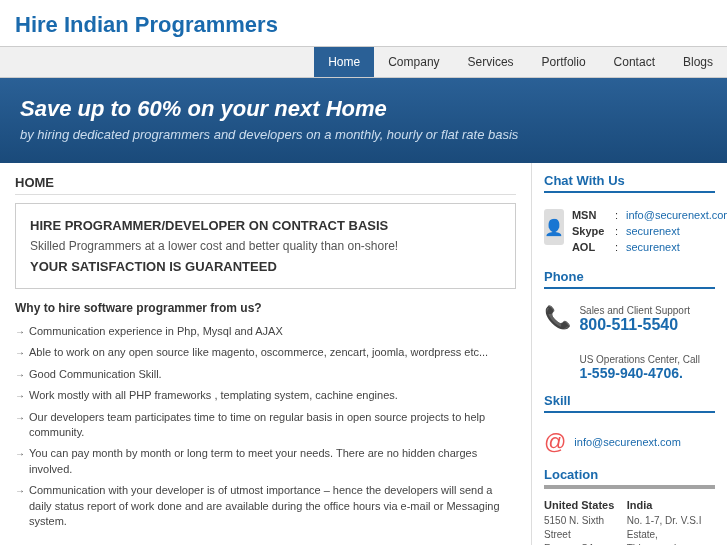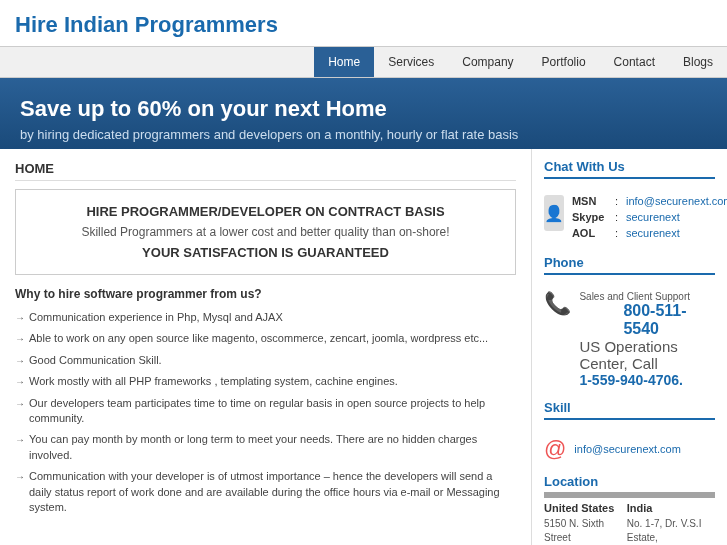--- a/index.html
+++ b/index.html
@@ -8,33 +8,33 @@
     
     #header { padding: 12px 15px 8px; }
     #header h1 { font-size: 22px; color: #1a6aad; font-weight: bold; }
 
     
     #nav { background: #f0f0f0; display: flex; justify-content: flex-end; padding: 0; border-top: 1px solid #ccc; border-bottom: 1px solid #ccc; }
     .nav-item { padding: 8px 14px; font-size: 12px; cursor: pointer; color: #333; }
     .nav-item.active { background: #2a6096; color: #fff; }
 
     
-    #hero { background: linear-gradient(to bottom, #2a6096, #1a4a7a); color: #fff; padding: 18px 20px 7px; }
+    #hero { background: linear-gradient(to bottom, #2a6096, #1a4a7a); color: #fff; padding: 18px 20px 21px; font-style: italic; }
     #hero h2 { font-size: 22px; font-weight: bold; margin-bottom: 5px; }
     #hero p { font-size: 13px; color: #cde; }
 
     
     #main { display: flex; gap: 0; }
     #content { flex: 1; padding: 12px 15px; border-right: 1px solid #ddd; }
     #sidebar { width: 195px; padding: 10px 12px; background: #fff; }
 
     
     #content h3 { font-size: 13px; font-weight: bold; color: #333; margin-bottom: 8px; border-bottom: 1px solid #ddd; padding-bottom: 4px; }
 
-    .hire-box { border: 1px solid #ccc; padding: 14px; text-align: center; margin-bottom: 12px; }
+    .hire-box { border: 1px solid #ccc; padding: 14px; text-align: left; margin-bottom: 12px; }
     .hire-box h4 { font-size: 13px; font-weight: bold; color: #333; margin-bottom: 6px; }
     .hire-box p { font-size: 12px; color: #555; margin-bottom: 6px; }
     .hire-box .guarantee { font-size: 13px; font-weight: bold; color: #333; }
 
     .why-section h4 { font-size: 12px; font-weight: bold; margin-bottom: 6px; color: #333; }
     .why-list { list-style: none; }
     .why-list li { padding: 3px 0 3px 14px; position: relative; font-size: 11px; line-height: 1.4; color: #444; }
     .why-list li::before { content: '→'; position: absolute; left: 0; color: #555; font-size: 10px; }
 
     
@@ -44,46 +44,46 @@
     .chat-item { display: flex; align-items: center; font-size: 11px; margin-bottom: 4px; gap: 6px; }
     .chat-label { font-weight: bold; color: #333; min-width: 35px; }
     .chat-colon { margin: 0 2px; color: #333; }
     .chat-value { color: #1a6aad; }
 
     .chat-icon { width: 36px; height: 36px; background: #ddd; border-radius: 3px; display: flex; align-items: center; justify-content: center; font-size: 16px; }
 
     .chat-with-icon { display: flex; gap: 8px; align-items: flex-start; margin-bottom: 6px; }
     .chat-details { flex: 1; }
     .phone-sub { font-size: 10px; color: #555; margin-bottom: 0; }
-    .phone-number { font-size: 16px; font-weight: bold; color: #1a6aad; margin-left: 44px; }
+    .phone-number { font-size: 16px; font-weight: bold; color: #1a6aad; }
     .phone-row { display: flex; gap: 8px; align-items: flex-start; margin-bottom: 6px; }
     .phone-details { flex: 1; }
-    .us-ops { font-size: 15px; color: #555; margin-top: 0; }
+    .us-ops { font-size: 10px; color: #555; margin-top: 20px; }
     .us-ops-num { font-size: 14px; font-weight: bold; color: #1a6aad; }
 
     .email-row { display: flex; gap: 8px; align-items: center; }
     .email-icon { font-size: 22px; color: #e55; }
     .email-value { color: #1a6aad; font-size: 11px; }
 
-    .location-section h4 { font-size: 13px; font-weight: bold; color: #1a6aad; border-bottom: 6px solid #a3a3a3; padding-bottom: 3px; margin-bottom: 4px; }
+    .location-section h4 { font-size: 13px; font-weight: bold; color: #1a6aad; border-bottom: 4px solid #a3a3a3; padding-bottom: 3px; margin-bottom: 10px; }
     .location-cols { display: flex; gap: 10px; margin-bottom: 8px; }
     .location-col h5 { font-size: 11px; font-weight: bold; color: #333; margin-bottom: 3px; }
     .location-col p { font-size: 10px; color: #555; line-height: 1.4; }
   </style>
 </head>
 <body>
 
 <div id="header">
   <h1>Hire Indian Programmers</h1>
 </div>
 
 <div id="nav">
   <div class="nav-item active">Home</div>
+  <div class="nav-item">Company</div>
   <div class="nav-item">Services</div>
-  <div class="nav-item">Company</div>
   <div class="nav-item">Portfolio</div>
   <div class="nav-item">Contact</div>
   <div class="nav-item">Blogs</div>
 </div>
 
 <div id="hero">
   <h2>Save up to 60% on your next Home</h2>
   <p>by hiring dedicated programmers and developers on a monthly, hourly or flat rate basis</p>
 </div>
 

